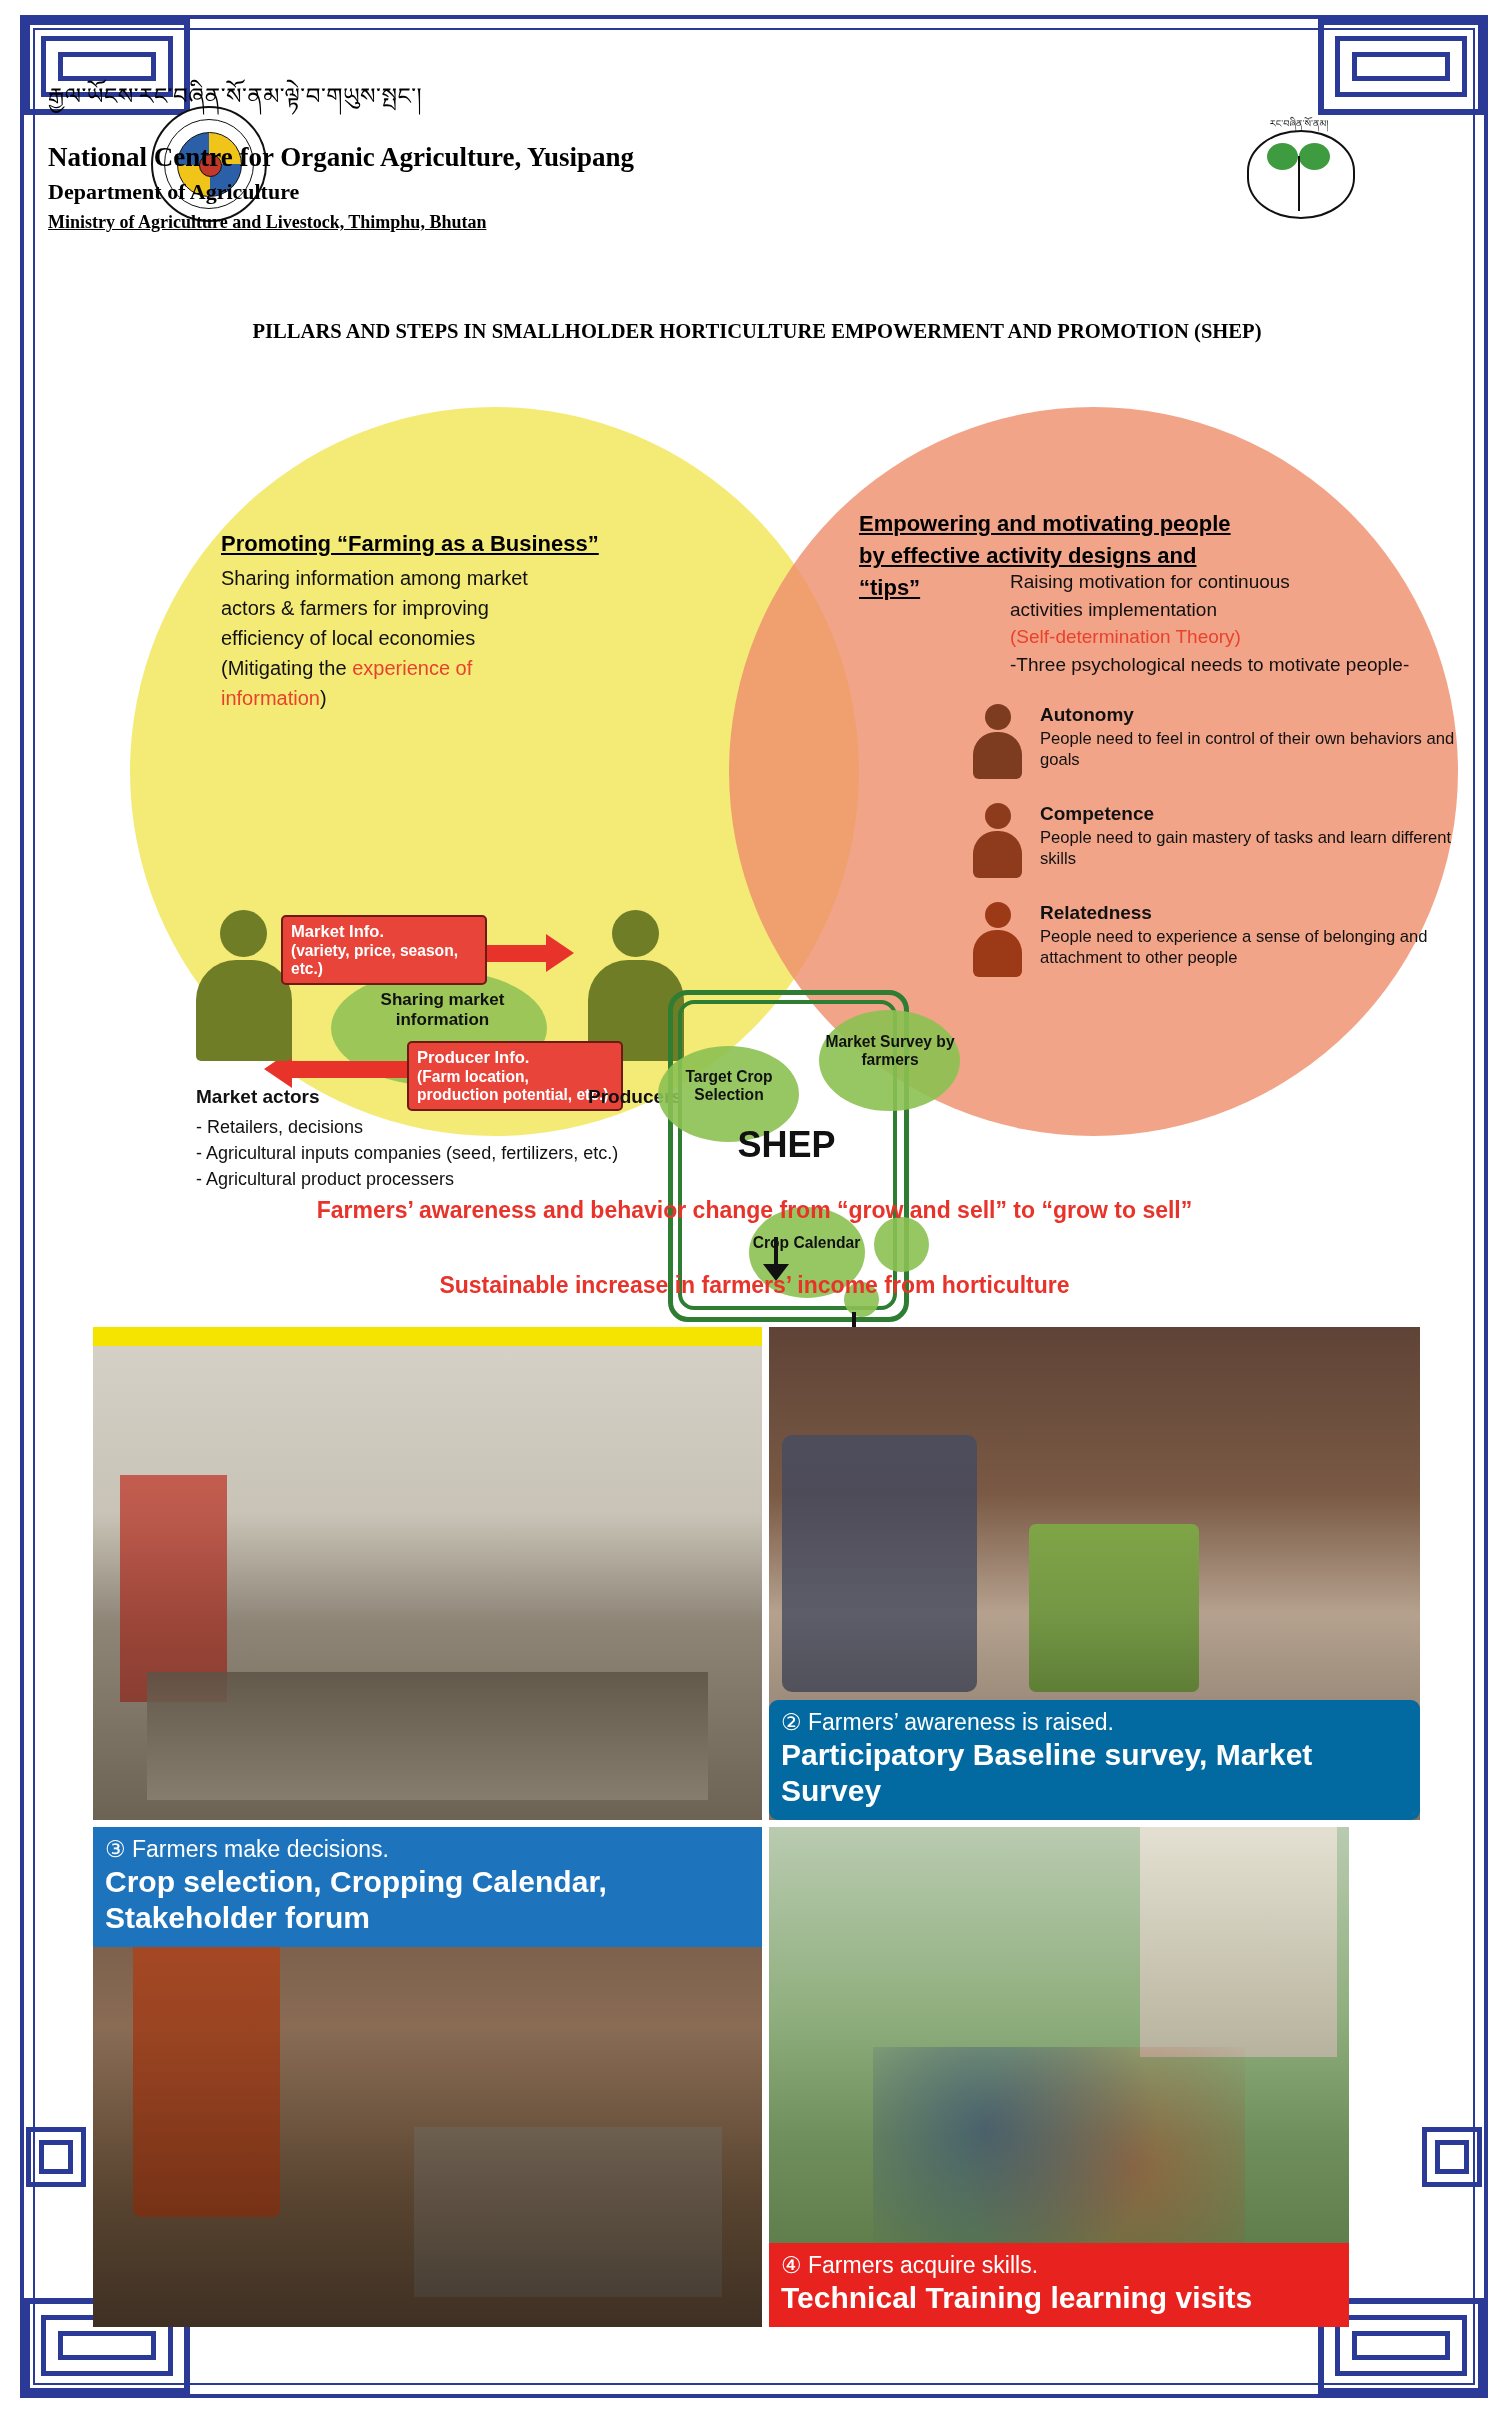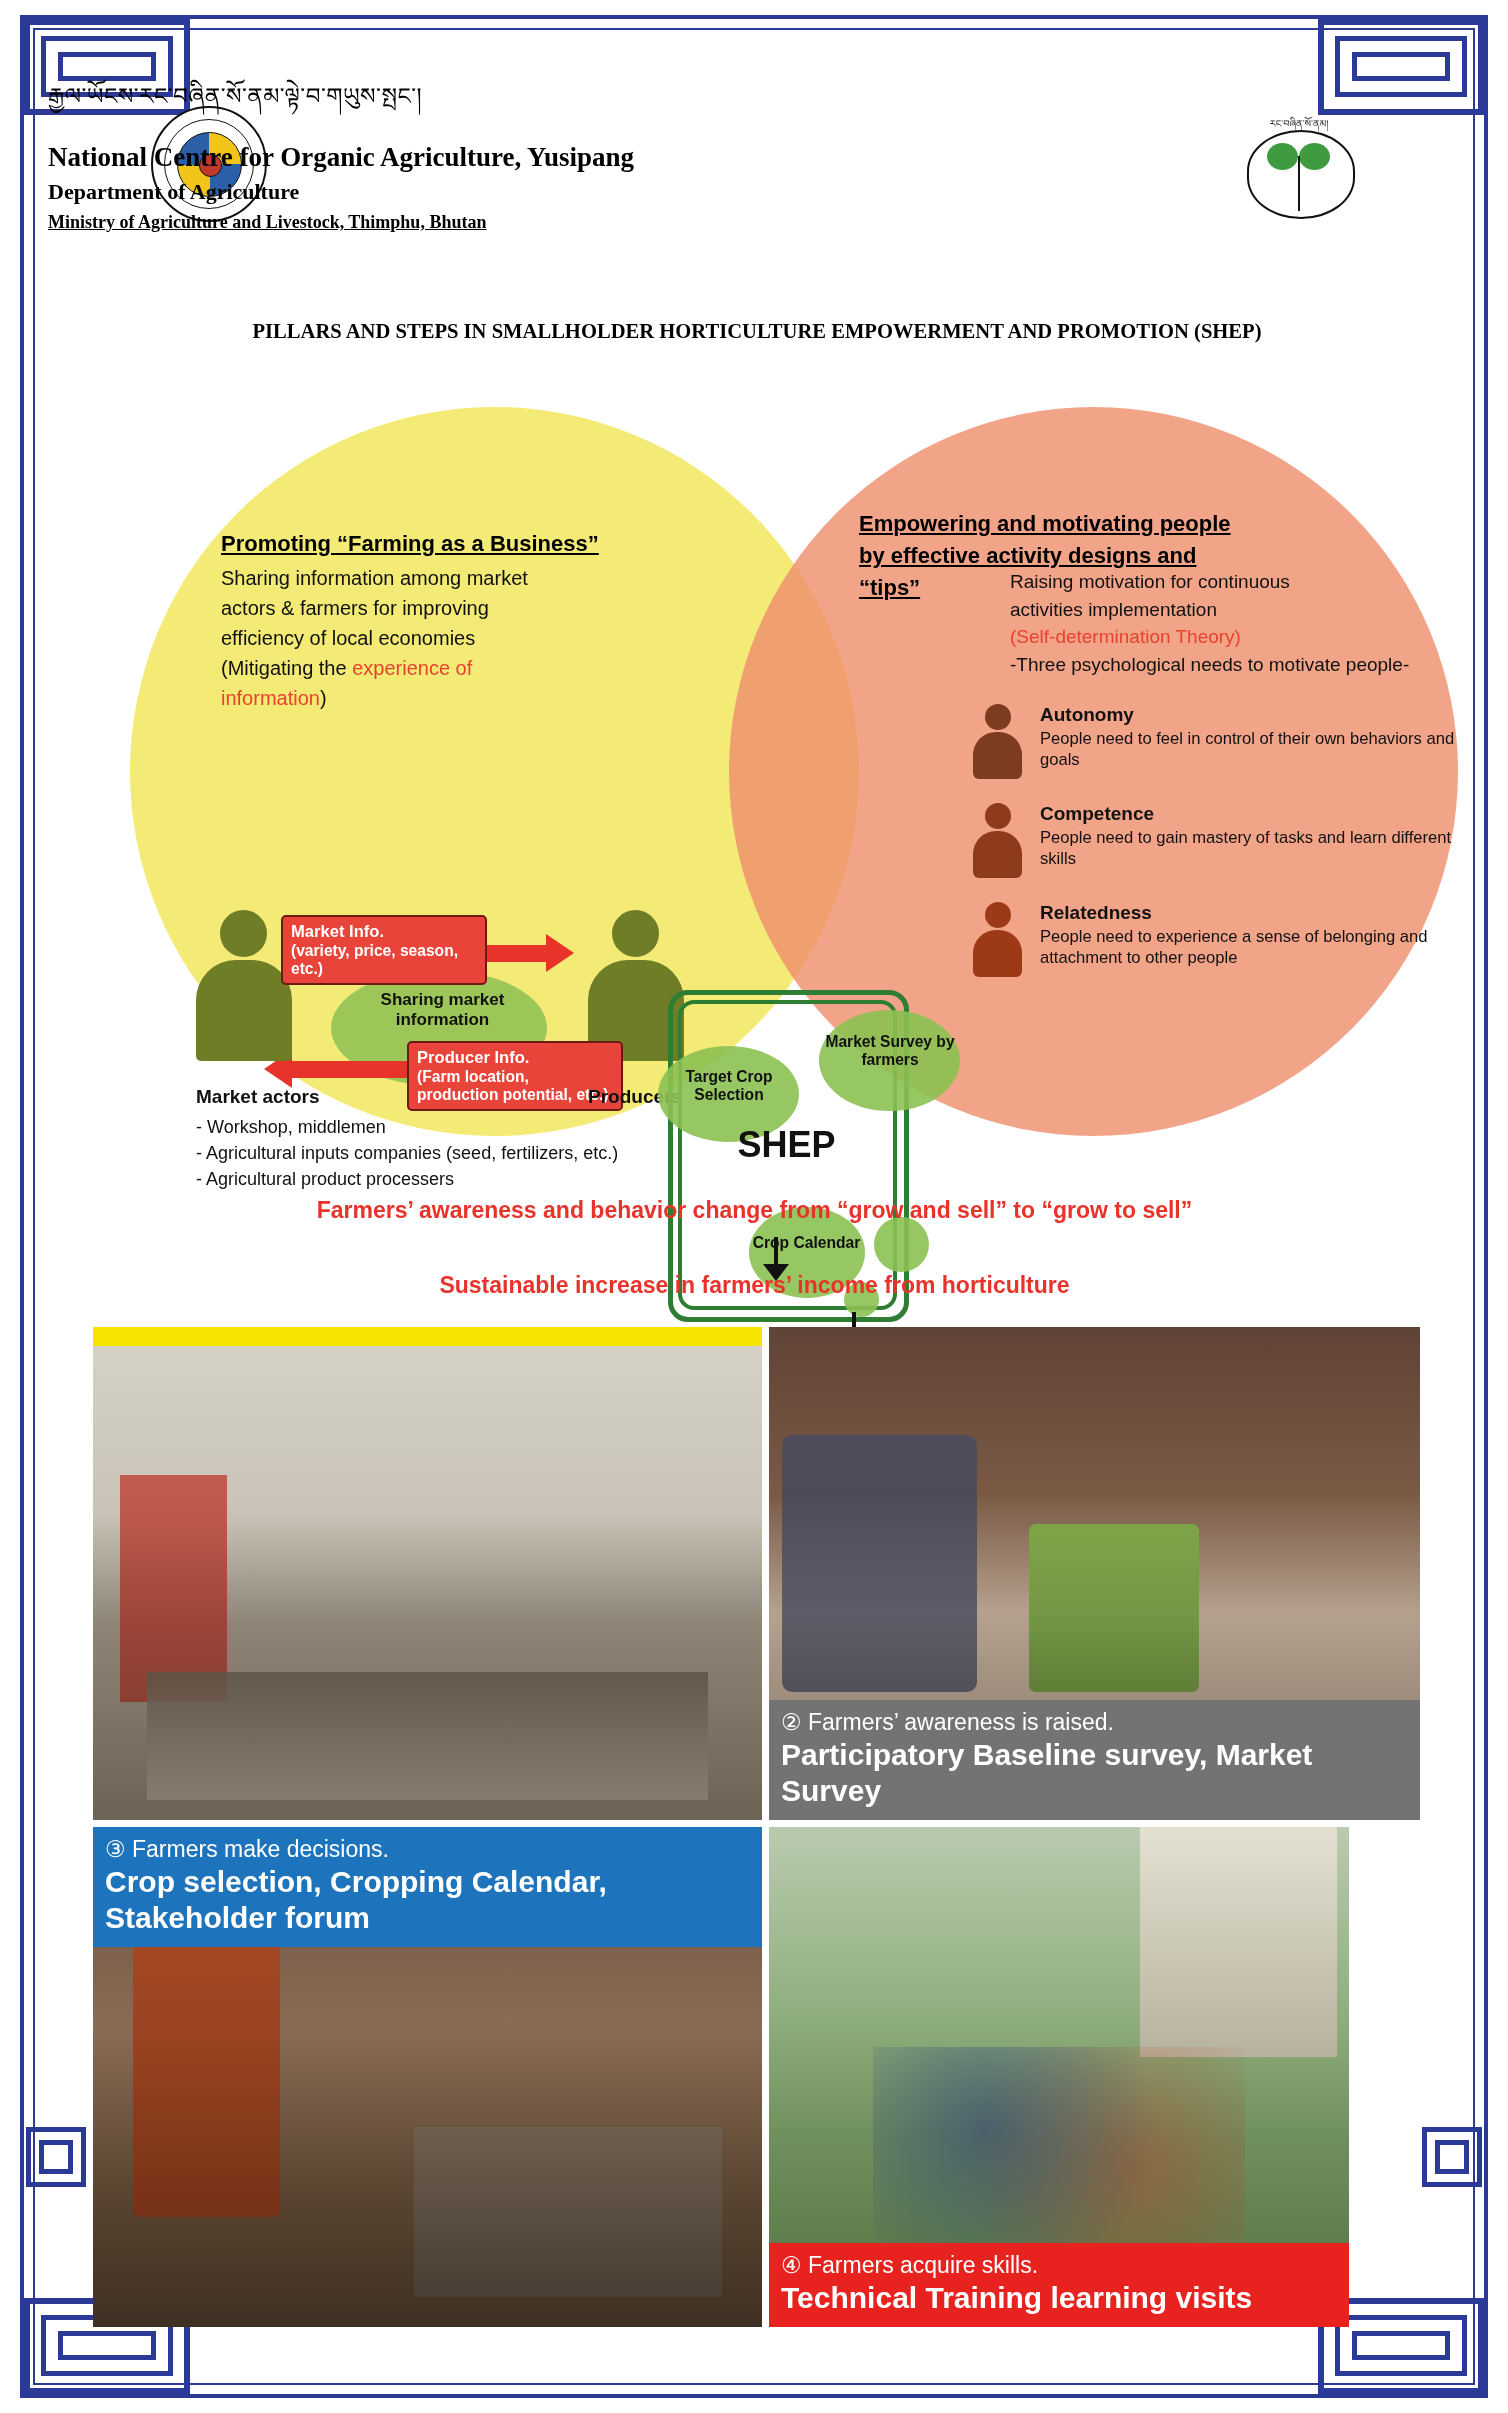--- a/index.html
+++ b/index.html
@@ -161,21 +161,21 @@
 
   .photo{ position:absolute; inset:0; }
   .cap-band{ position:absolute; left:0; width:100%; box-sizing:border-box; padding:8px 12px 11px 12px;}
   .cap-top{ top:0;}
   .cap-bot{ bottom:0;}
   .cap-line1{ font-size:23px; color:#ffffff; line-height:1.25;}
   .cap-line2{ font-size:30px; font-weight:bold; line-height:1.2;}
   .band-yellow{ background:#f5e400;}
   .band-yellow .cap-line1{ color:#3c3c3c;}
   .band-yellow .cap-line2{ color:#4a5a2a;}
-  .band-green{ background:#737373;}
+  .band-green{ background:#0369a1;border-radius:9px;}
   .band-green .cap-line1{ color:#ffffff;}
   .band-green .cap-line2{ color:#ffffff;}
   .band-blue{ background:#1d74bd;}
   .band-blue .cap-line1{ color:#ffffff;}
   .band-blue .cap-line2{ color:#ffffff;}
   .band-red{ background:#e8231f;}
   .band-red .cap-line1{ color:#ffffff;}
   .band-red .cap-line2{ color:#ffffff;}
 
   
@@ -294,21 +294,21 @@
     <div>(variety, price, season, etc.)</div>
   </div>
   <div class="infobox box-producer">
     <div class="t">Producer Info.</div>
     <div>(Farm location, production potential, etc.)</div>
   </div>
 
   <div class="market-actors-label">Market actors</div>
   <div class="producers-label">Producers</div>
   <div class="actor-list">
-    <div>- Workshop, middlemen</div>
+    <div>- Retailers, decisions</div>
     <div>- Agricultural inputs companies (seed, fertilizers, etc.)</div>
     <div>- Agricultural product processers</div>
   </div>
 
   <div class="shep-box"></div>
   <div class="shep-box2"></div>
   <div class="bub bub-target"></div>
   <div class="bub bub-survey"></div>
   <div class="bub bub-cal"></div>
   <div class="bub bub-s1"></div>

